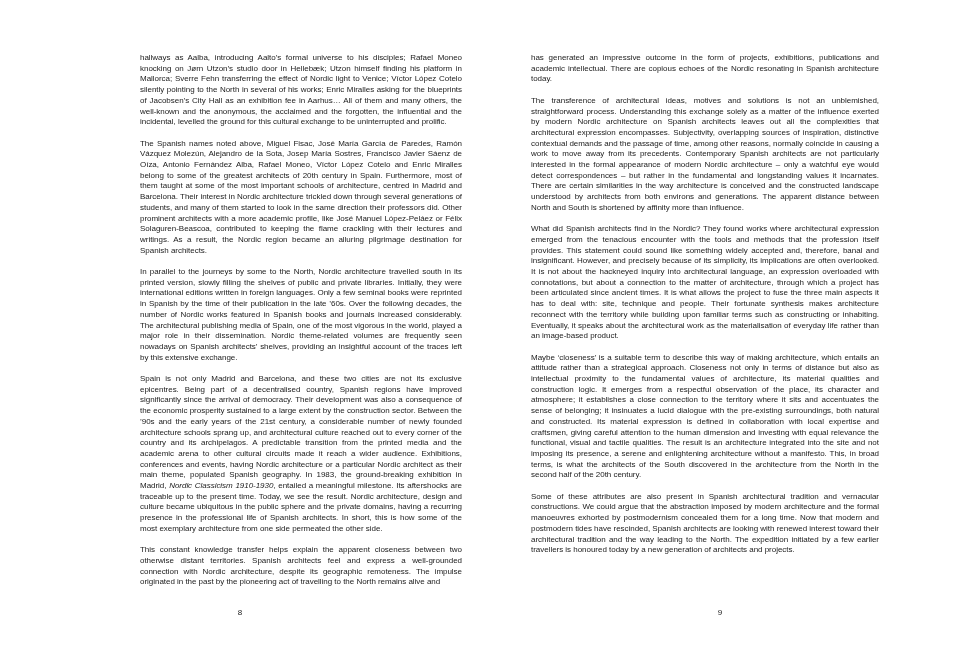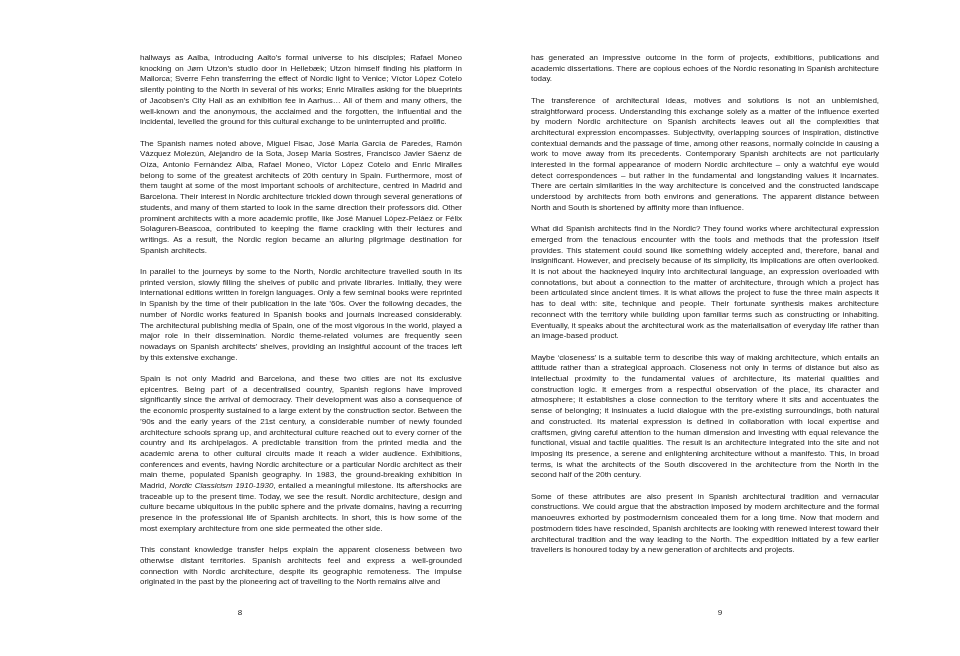--- a/index.html
+++ b/index.html
@@ -53,21 +53,21 @@
 
   <div class="text-column col-left">
     <p>hallways as Aalba, introducing Aalto’s formal universe to his disciples; Rafael Moneo knocking on Jørn Utzon’s studio door in Hellebæk; Utzon himself finding his platform in Mallorca; Sverre Fehn transferring the effect of Nordic light to Venice; Víctor López Cotelo silently pointing to the North in several of his works; Enric Miralles asking for the blueprints of Jacobsen’s City Hall as an exhibition fee in Aarhus… All of them and many others, the well-known and the anonymous, the acclaimed and the forgotten, the influential and the incidental, levelled the ground for this cultural exchange to be uninterrupted and prolific.</p>
     <p>The Spanish names noted above, Miguel Fisac, José María García de Paredes, Ramón Vázquez Molezún, Alejandro de la Sota, Josep María Sostres, Francisco Javier Sáenz de Oíza, Antonio Fernández Alba, Rafael Moneo, Víctor López Cotelo and Enric Miralles belong to some of the greatest architects of 20th century in Spain. Furthermore, most of them taught at some of the most important schools of architecture, centred in Madrid and Barcelona. Their interest in Nordic architecture trickled down through several generations of students, and many of them started to look in the same direction their professors did. Other prominent architects with a more academic profile, like José Manuel López-Peláez or Félix Solaguren-Beascoa, contributed to keeping the flame crackling with their lectures and writings. As a result, the Nordic region became an alluring pilgrimage destination for Spanish architects.</p>
     <p>In parallel to the journeys by some to the North, Nordic architecture travelled south in its printed version, slowly filling the shelves of public and private libraries. Initially, they were international editions written in foreign languages. Only a few seminal books were reprinted in Spanish by the time of their publication in the late ’60s. Over the following decades, the number of Nordic works featured in Spanish books and journals increased considerably. The architectural publishing media of Spain, one of the most vigorous in the world, played a major role in their dissemination. Nordic theme-related volumes are frequently seen nowadays on Spanish architects’ shelves, providing an insightful account of the traces left by this extensive exchange.</p>
     <p><span>Spain is not only Madrid and Barcelona, and these two cities are not its exclusive epicentres. Being part of a decentralised country, Spanish regions have improved significantly since the arrival of democracy. Their development was also a consequence of the economic prosperity sustained to a large extent by the construction sector. Between the ’90s and the early years of the 21st century, a considerable number of newly founded architecture schools sprang up, and architectural culture reached out to every corner of the country and its archipelagos. A predictable transition from the printed media and the academic arena to other cultural circuits made it reach a wider audience. Exhibitions, conferences and events, having Nordic architecture or a particular Nordic architect as their main theme, populated Spanish geography. In 1983, the ground-breaking exhibition in Madrid, </span><em class="book-title">Nordic Classicism 1910-1930</em><span>, entailed a meaningful milestone. Its aftershocks are traceable up to the present time. Today, we see the result. Nordic architecture, design and culture became ubiquitous in the public sphere and the private domains, having a recurring presence in the professional life of Spanish architects. In short, this is how some of the most exemplary architecture from one side permeated the other side.</span></p>
     <p>This constant knowledge transfer helps explain the apparent closeness between two otherwise distant territories. Spanish architects feel and express a well-grounded connection with Nordic architecture, despite its geographic remoteness. The impulse originated in the past by the pioneering act of travelling to the North remains alive and</p>
   </div>
 
   <div class="text-column col-right">
-    <p>has generated an impressive outcome in the form of projects, exhibitions, publications and academic dissertations. There are copious echoes of the Nordic resonating in Spanish architecture today.</p>
+    <p>has generated an impressive outcome in the form of projects, exhibitions, publications and academic intellectual. There are copious echoes of the Nordic resonating in Spanish architecture today.</p>
     <p>The transference of architectural ideas, motives and solutions is not an unblemished, straightforward process. Understanding this exchange solely as a matter of the influence exerted by modern Nordic architecture on Spanish architects leaves out all the complexities that architectural expression encompasses. Subjectivity, overlapping sources of inspiration, distinctive contextual demands and the passage of time, among other reasons, normally coincide in causing a work to move away from its precedents. Contemporary Spanish architects are not particularly interested in the formal appearance of modern Nordic architecture – only a watchful eye would detect correspondences – but rather in the fundamental and longstanding values it incarnates. There are certain similarities in the way architecture is conceived and the constructed landscape understood by architects from both environs and generations. The apparent distance between North and South is shortened by affinity more than influence.</p>
     <p>What did Spanish architects find in the Nordic? They found works where architectural expression emerged from the tenacious encounter with the tools and methods that the profession itself provides. This statement could sound like something widely accepted and, therefore, banal and insignificant. However, and precisely because of its simplicity, its implications are often overlooked. It is not about the hackneyed inquiry into architectural language, an expression overloaded with connotations, but about a connection to the matter of architecture, through which a project has been articulated since ancient times. It is what allows the project to fuse the three main aspects it has to deal with: site, technique and people. Their fortunate synthesis makes architecture reconnect with the territory while building upon familiar terms such as constructing or inhabiting. Eventually, it speaks about the architectural work as the materialisation of everyday life rather than an image-based product.</p>
     <p>Maybe ‘closeness’ is a suitable term to describe this way of making architecture, which entails an attitude rather than a strategical approach. Closeness not only in terms of distance but also as intellectual proximity to the fundamental values of architecture, its material qualities and construction logic. It emerges from a respectful observation of the place, its character and atmosphere; it establishes a close connection to the territory where it sits and accentuates the sense of belonging; it insinuates a lucid dialogue with the pre-existing surroundings, both natural and constructed. Its material expression is defined in collaboration with local expertise and craftsmen, giving careful attention to the human dimension and investing with equal relevance the functional, visual and tactile qualities. The result is an architecture integrated into the site and not imposing its presence, a serene and enlightening architecture without a manifesto. This, in broad terms, is what the architects of the South discovered in the architecture from the North in the second half of the 20th century.</p>
     <p>Some of these attributes are also present in Spanish architectural tradition and vernacular constructions. We could argue that the abstraction imposed by modern architecture and the formal manoeuvres exhorted by postmodernism concealed them for a long time. Now that modern and postmodern tides have rescinded, Spanish architects are looking with renewed interest toward their architectural tradition and the way leading to the North. The expedition initiated by a few earlier travellers is honoured today by a new generation of architects and projects.</p>
   </div>
 
   <div class="pagenum pn-left">8</div>
   <div class="pagenum pn-right">9</div>
 
 </div>

